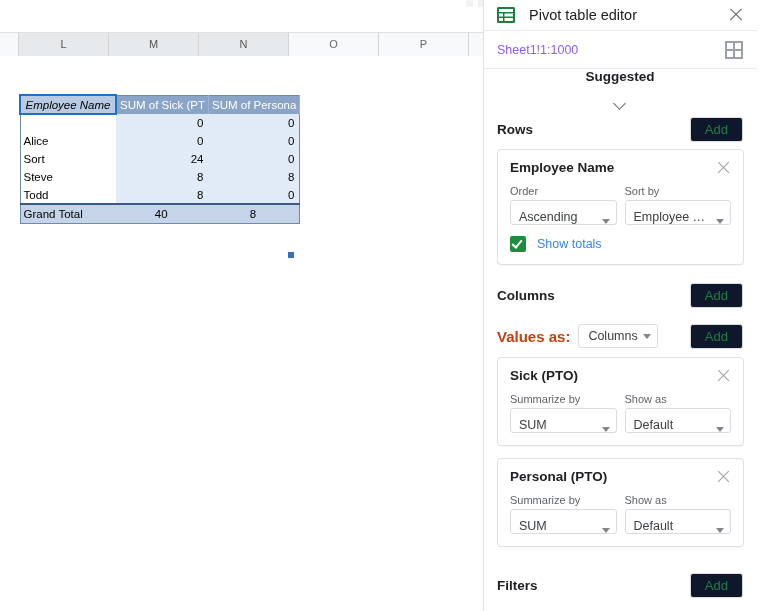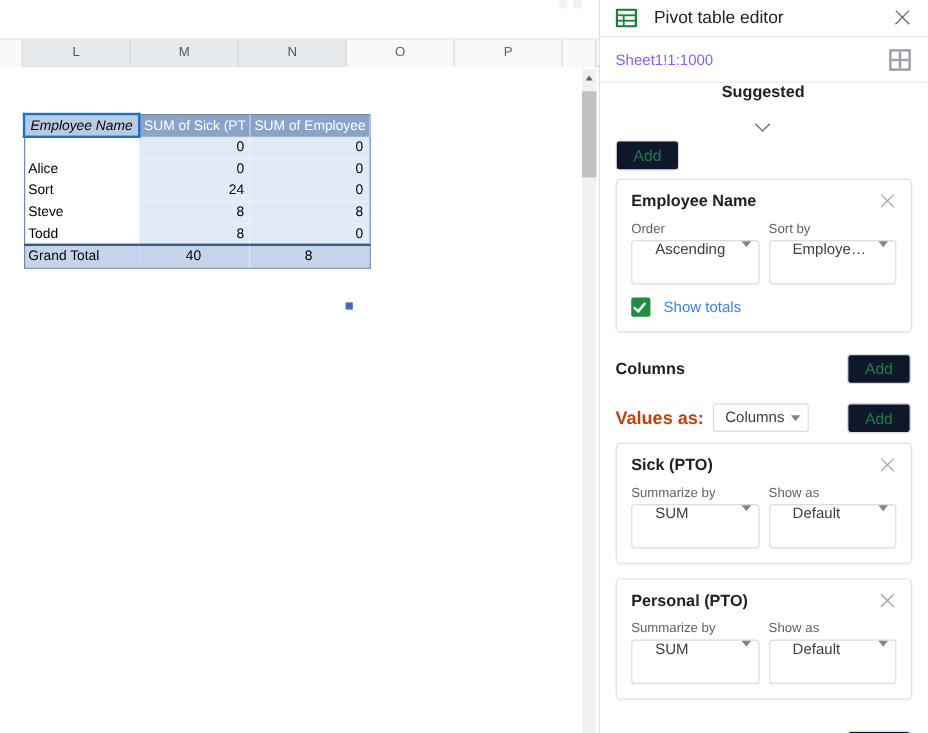--- a/index.html
+++ b/index.html
@@ -183,21 +183,21 @@
     top: 18px;
     width: 12px;
     height: 72px;
     background: #c1c1c1;
     border-radius: 1px;
   }
 
   
   #editor {
     position: absolute;
-    right: 0; top: 0;
+    right: 16px; top: 0;
     width: 273px;
     height: 611px;
     background: #ffffff;
     border-left: 1px solid #e0e0e0;
     overflow: hidden;
   }
   #editor-header {
     position: relative;
     height: 30px;
     display: flex;
@@ -359,24 +359,24 @@
   .ctrl-group { flex: 1 1 0; min-width: 0; }
   .ctrl-label {
     font-size: 11px;
     color: #5f6368;
     margin-bottom: 3px;
     white-space: nowrap;
   }
   .select-box {
     border: 1px solid #dadce0;
     border-radius: 3px;
-    height: 37px;
-    display: flex;
-    align-items: flex-start;
-    padding: 0 6px 0 19px;
+    height: 25px;
+    display: flex;
+    align-items: flex-end;
+    padding: 0 6px 0 8px;
     box-sizing: border-box;
     cursor: pointer;
     background: #fff;
   }
   .select-text {
     font-size: 12.5px;
     color: #3c4043;
     flex: 1 1 auto;
     white-space: nowrap;
     overflow: hidden;
@@ -468,21 +468,21 @@
     <div class="col-head" style="width:28px"></div>
   </div>
 
   <div id="grid-body">
 
     <table id="pivot-table">
       <tbody>
           <tr>
         <th class="pv-head first" style="width:96px">Employee Name</th>
         <th class="pv-head" style="width:89px">SUM of Sick (PT</th>
-        <th class="pv-head" style="width:89px">SUM of Employee</th>
+        <th class="pv-head" style="width:89px">SUM of Persona</th>
       </tr>
 
       <tr>
         <td class="pv-label"></td>
         <td class="pv-val">0</td>
         <td class="pv-val">0</td>
       </tr>
       <tr>
         <td class="pv-label">Alice</td>
         <td class="pv-val">0</td>
@@ -548,20 +548,21 @@
   </div>
 
   <div class="hr"></div>
 
   <div id="suggested-row">
     <div id="suggested-label">Suggested</div>
     <div class="chevron"></div>
   </div>
 
   <div class="section-row">
+    <div class="section-label">Rows</div>
     <button class="add-btn">Add</button>
   </div>
 
   <div class="field-card">
     <div class="field-head">
       <div class="field-title">Employee Name</div>
       <div class="x-btn small"></div>
     </div>
     <div class="field-controls">
       <div class="ctrl-group">

